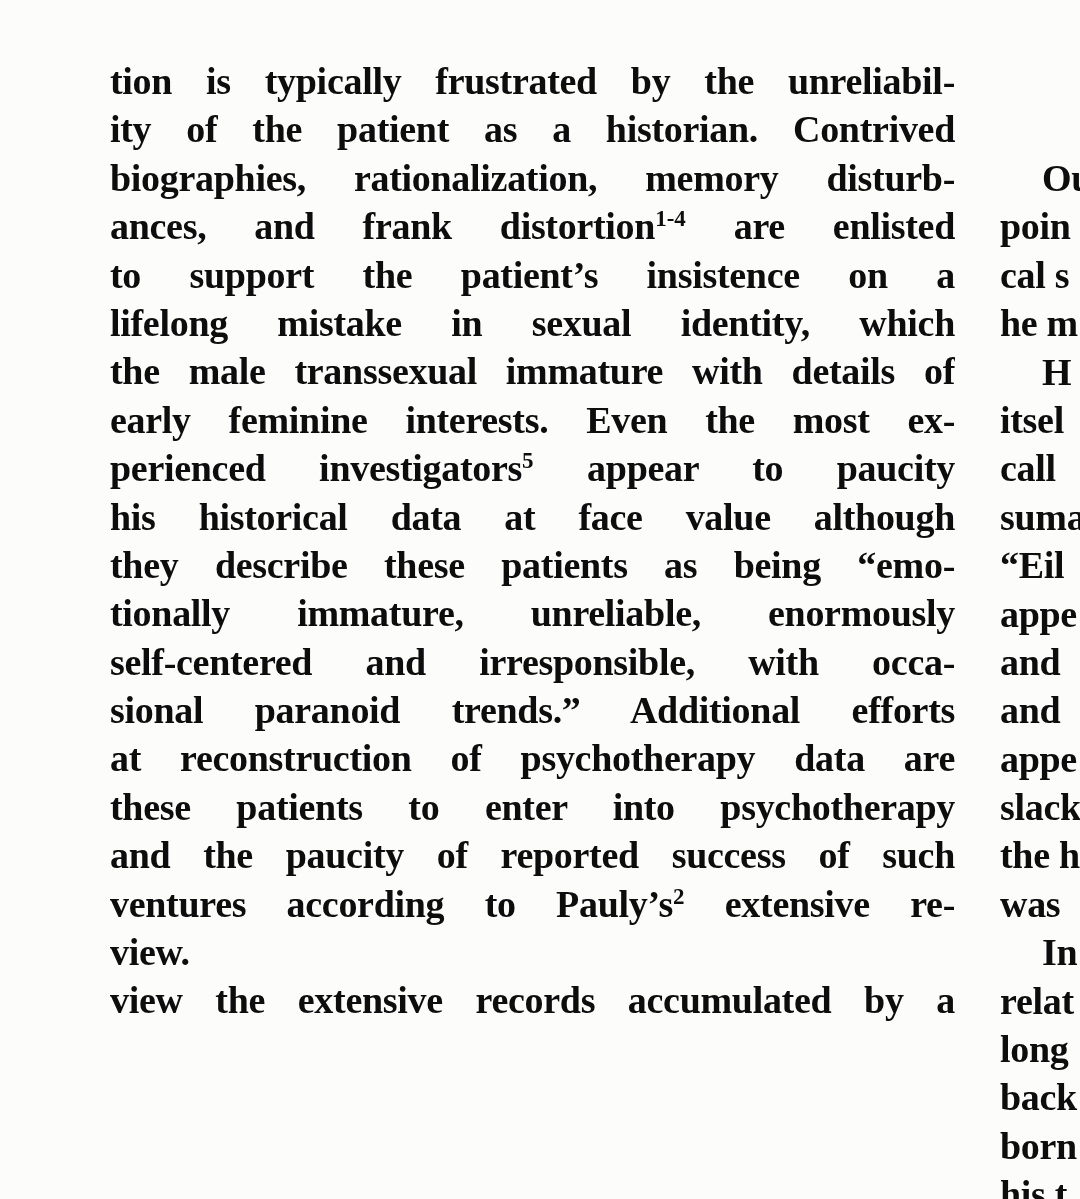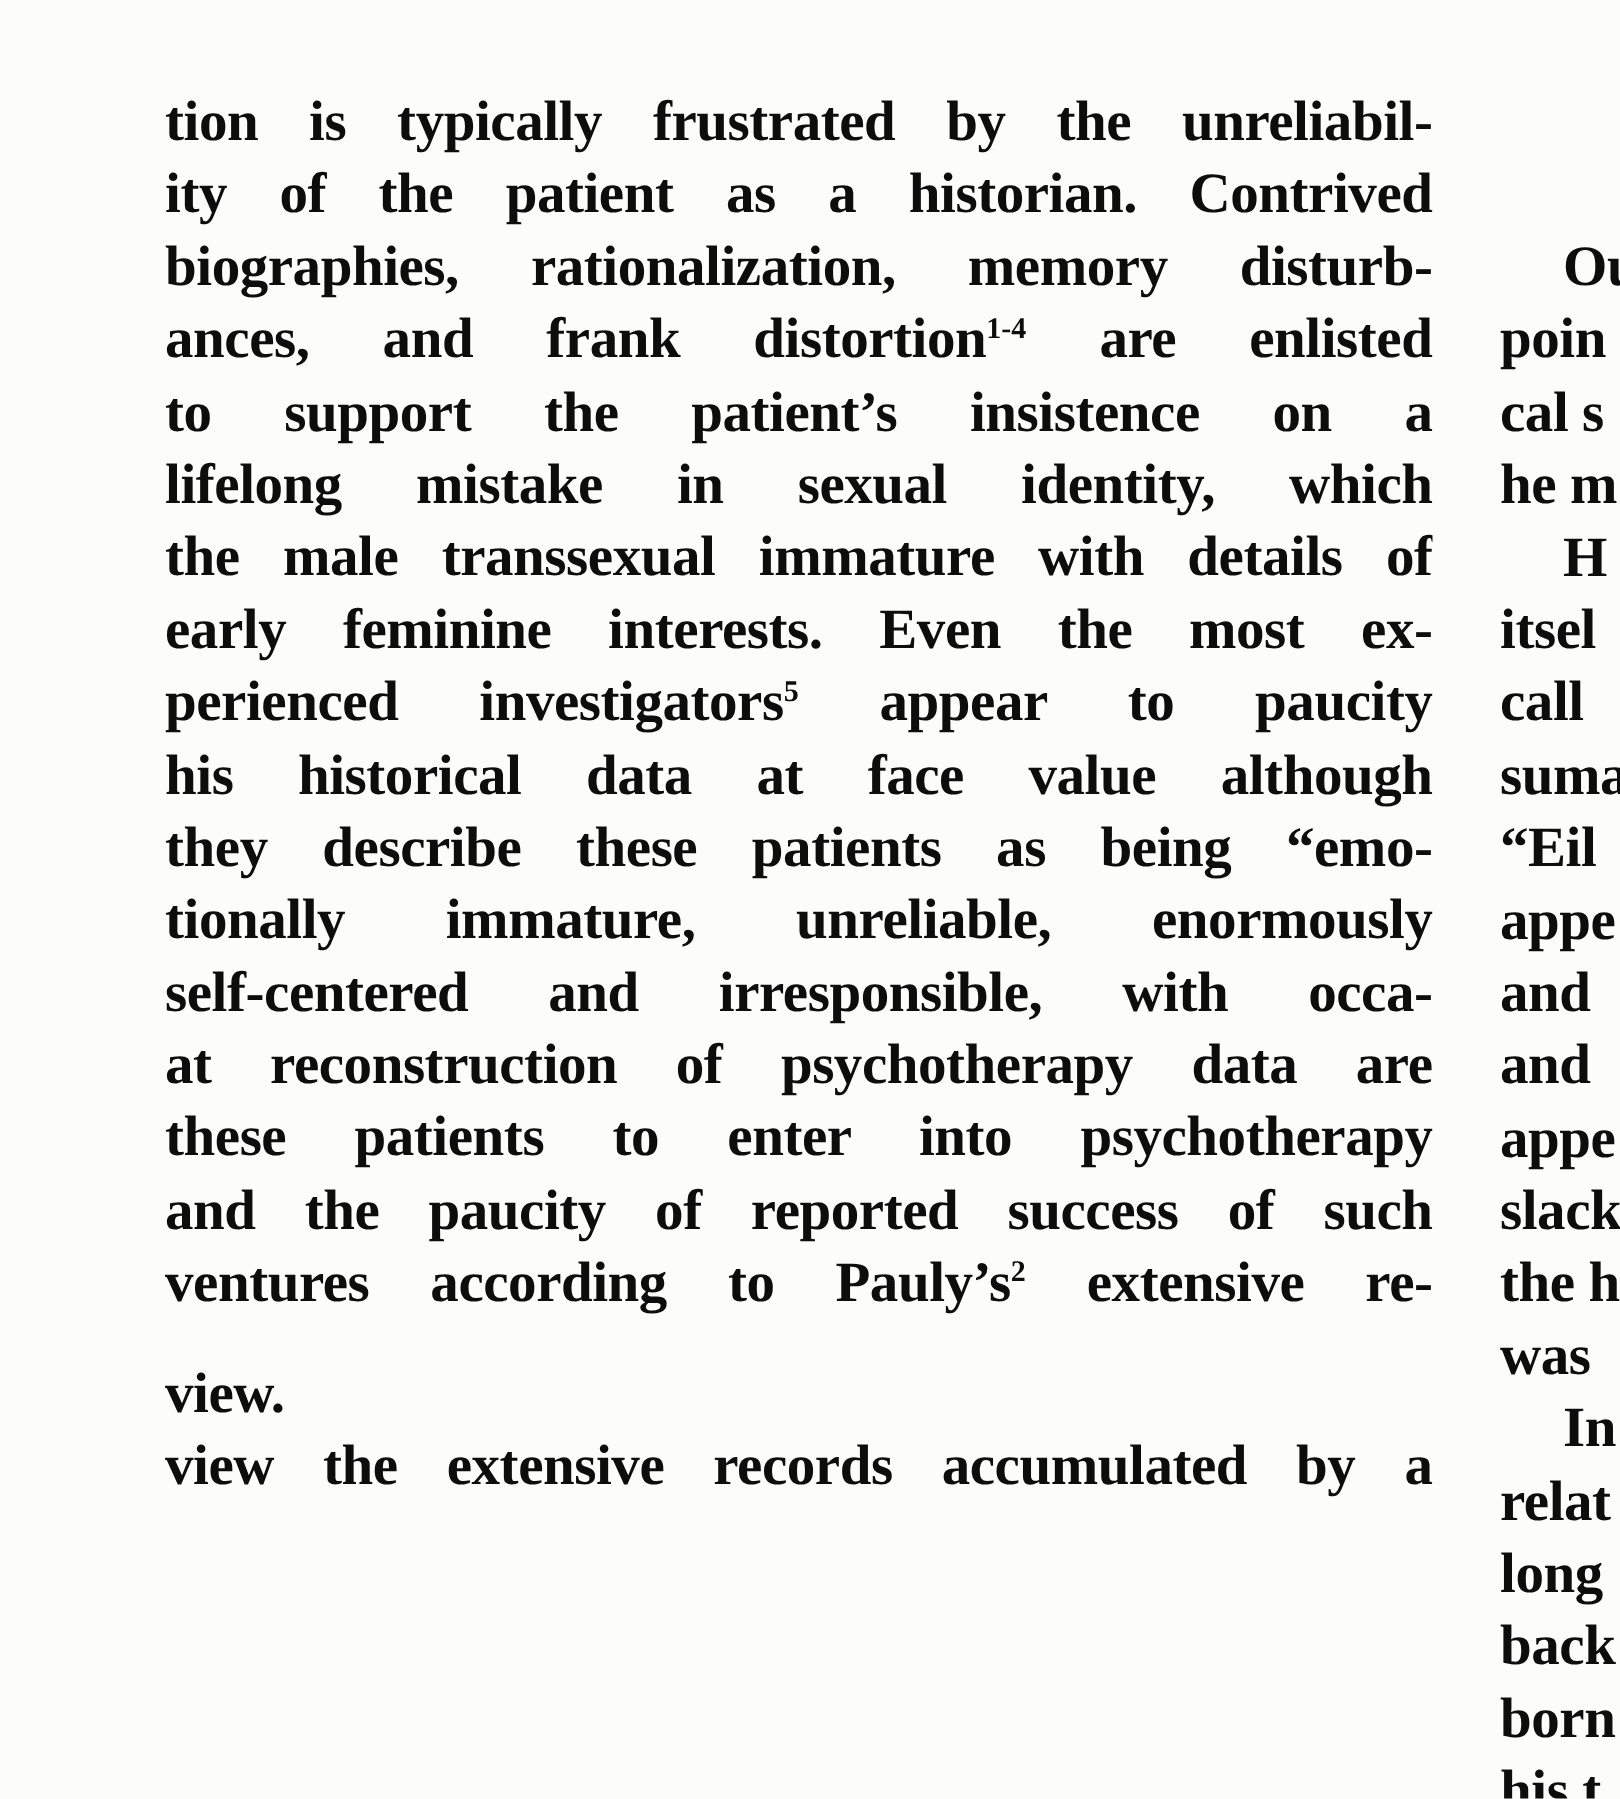--- a/index.html
+++ b/index.html
@@ -22,37 +22,37 @@
     height: 48.4px;
     line-height: 48.4px;
     letter-spacing: -0.3px;
     text-align: justify;
     text-align-last: justify;
     overflow: hidden;
     white-space: normal;
   }
   .line.capline { overflow: visible; }
   .line.ind { text-indent: 52px; }
-  .line.noj { text-align: left; text-align-last: left; margin-top: 25px; }
+  .line.noj { text-align: left; text-align-last: left; }
 
   #right-col .line {
     text-align: left;
     text-align-last: left;
     white-space: nowrap;
     overflow: visible;
   }
   #right-col .line.ind { text-indent: 42px; }
 
   .cap {
     font-size: 88px;
     line-height: 0;
     letter-spacing: 0;
   }
   .sup {
-    font-size: 20px;
+    font-size: 23px;
     line-height: 0;
     letter-spacing: 0;
     vertical-align: 13px;
   }
 </style>
 </head>
 <body style="background: rgb(252, 252, 251); color: rgb(13, 13, 13);">
 
 <div id="left-col" class="col">
     <div class="line"><span>tion is typically frustrated by the unreliabil-</span></div>
@@ -61,20 +61,21 @@
     <div class="line"><span>ances, and frank distortion</span><span class="sup">1-4</span><span> are enlisted</span></div>
     <div class="line"><span>to support the patient’s insistence on a</span></div>
     <div class="line"><span>lifelong mistake in sexual identity, which</span></div>
     <div class="line"><span>the male transsexual immature with details of</span></div>
     <div class="line"><span>early feminine interests. Even the most ex-</span></div>
     <div class="line"><span>perienced investigators</span><span class="sup">5</span><span> appear to paucity</span></div>
     <div class="line"><span>his historical data at face value although</span></div>
     <div class="line"><span>they describe these patients as being “emo-</span></div>
     <div class="line"><span>tionally immature, unreliable, enormously</span></div>
     <div class="line"><span>self-centered and irresponsible, with occa-</span></div>
+    <div class="line"><span>sional paranoid trends.” Additional efforts</span></div>
     <div class="line"><span>at reconstruction of psychotherapy data are</span></div>
     <div class="line"><span>these patients to enter into psychotherapy</span></div>
     <div class="line"><span>and the paucity of reported success of such</span></div>
     <div class="line"><span>ventures according to Pauly’s</span><span class="sup">2</span><span> extensive re-</span></div>
     <div class="line noj"><span>view.</span></div>
     <div class="line"><span>view the extensive records accumulated by a</span></div>
   </div>
 <div id="right-col" class="col">
     <div class="line ind"><span>Ou</span></div>
     <div class="line"><span>poin</span></div>

